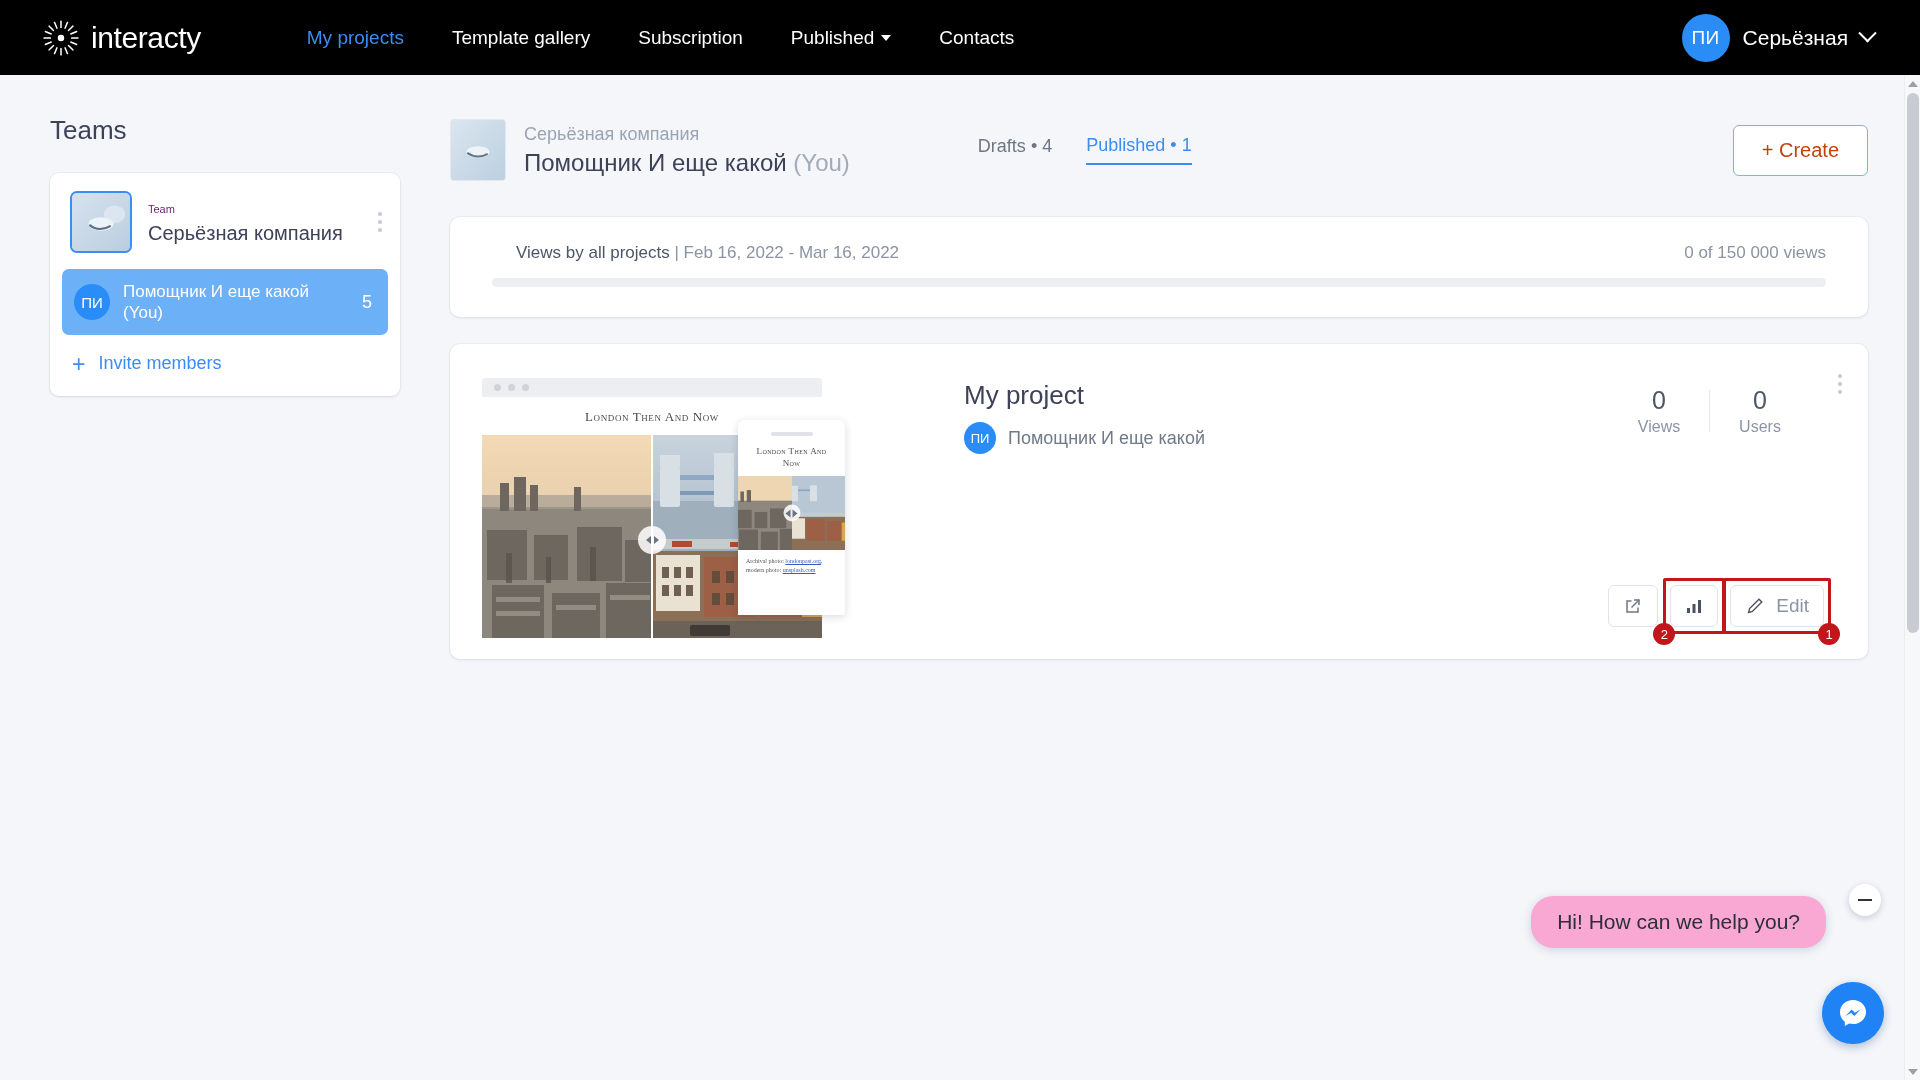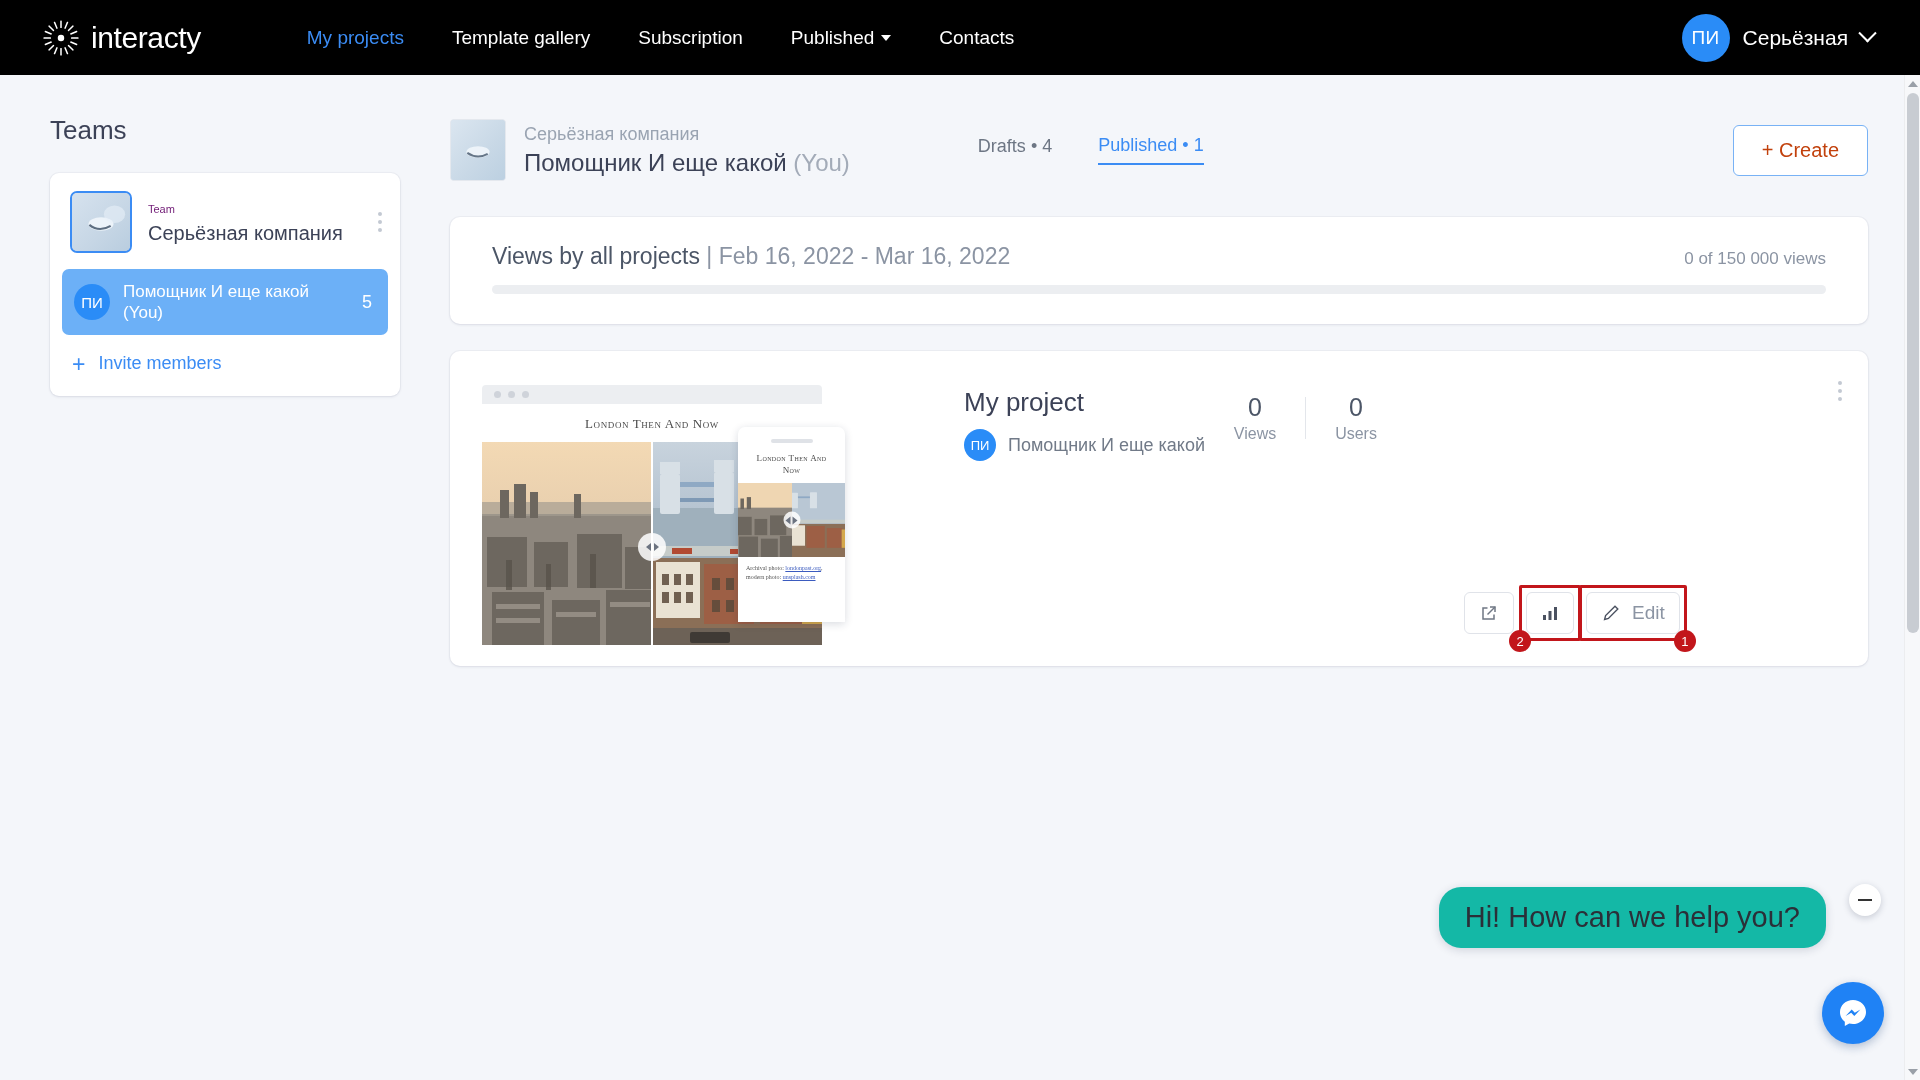--- a/index.html
+++ b/index.html
@@ -140,21 +140,21 @@
   .proj-header { display: flex; align-items: center; padding: 0 0 0 0; height: 70px; }
   .ph-thumb {
     width: 56px; height: 62px; border-radius: 4px;
     border: 1px solid #e4e8ee; overflow: hidden; flex: 0 0 auto; background: #cfdced;
   }
   .ph-thumb svg { display: block; width: 100%; height: 100%; }
   .ph-meta { margin-left: 18px; }
   .ph-team { color: #9aa4b2; font-size: 18px; line-height: 25px; }
   .ph-user { color: #3c4257; font-size: 24px; line-height: 32px; }
   .ph-user .you { color: #a3abb8; }
-  .ph-tabs { display: flex; align-items: center; gap: 46px; margin-left: 128px; }
+  .ph-tabs { display: flex; align-items: center; gap: 34px; margin-left: 128px; }
   .ph-tab { font-size: 18px; color: #6d7684; cursor: pointer; padding-bottom: 7px; white-space: nowrap; }
   .ph-tab.active { color: #3b8cf4; border-bottom: 2px solid #3b8cf4; }
   .ph-spacer { flex: 1; }
   .btn-create {
     border: 1px solid #78b2f5;
     color: #c2410c;
     background: #ffffff;
     border-radius: 6px;
     font-size: 20px;
     padding: 13px 28px;
@@ -162,21 +162,21 @@
     font-family: inherit;
   }
 
   .card {
     background: #ffffff;
     border-radius: 10px;
     box-shadow: 0 1px 3px rgba(22,33,74,.09), 0 0 0 1px rgba(22,33,74,.03);
   }
   .views-card { margin-top: 32px; padding: 26px 42px 30px 42px; }
   .views-row { display: flex; align-items: baseline; }
-  .views-label { font-size: 23px; color: #4c5667; }
+  .views-label { font-size: 17px; color: #4c5667; margin-left: 24px; }
   .views-label .dim { color: #8b94a3; }
   .views-spacer { flex: 1; }
   .views-count { font-size: 17px; color: #8b94a3; }
   .views-bar { margin-top: 15px; height: 9px; border-radius: 5px; background: #eceef1; width: 100%; }
 
   .project-card { margin-top: 27px; display: flex; height: 315px; overflow: hidden; position: relative; }
 
   .preview { width: 480px; flex: 0 0 480px; position: relative; padding: 34px 0 0 32px; }
   .browser {
     width: 340px; height: 260px; border-radius: 4px 4px 0 0;
@@ -224,21 +224,21 @@
     position: absolute; left: 50%; top: 50%; width: 17px; height: 17px;
     border-radius: 50%; background: rgba(255,255,255,.85); transform: translate(-50%,-50%);
     display: flex; align-items: center; justify-content: center; gap: 2px;
   }
   .phone-caption {
     font-family: "Liberation Serif", serif; font-size: 6px; line-height: 9px;
     color: #545454; padding: 7px 8px 0 8px;
   }
   .phone-caption u { color: #3b5bbf; }
 
-  .proj-body { flex: 1; padding: 34px 0 0 34px; min-width: 0; position: relative; display: flex; flex-direction: row; }
+  .proj-body { flex: 1; padding: 34px 0 0 34px; min-width: 0; position: relative; display: flex; flex-direction: column; }
   .proj-top { display: flex; align-items: flex-start; }
   .proj-name { font-size: 26px; color: #3c4257; font-weight: 400; line-height: 34px; }
   .proj-owner { display: flex; align-items: center; gap: 12px; margin-top: 10px; }
   .owner-avatar {
     width: 32px; height: 32px; border-radius: 50%; background: #2a8cf7;
     color: #fff; display: flex; align-items: center; justify-content: center; font-size: 13px;
   }
   .owner-name { font-size: 18px; color: #717a88; }
   .stats { display: flex; align-items: center; margin-left: auto; margin-right: 58px; padding-top: 6px; }
   .stat { width: 100px; text-align: center; }
@@ -267,23 +267,23 @@
     display: flex; align-items: center; justify-content: center;
     bottom: -18px; z-index: 5;
   }
   .badge-right { right: -16px; }
   .badge-left { left: -17px; }
 
   
   .chat-wrap { position: absolute; right: 36px; bottom: 36px; z-index: 40; }
   .chat-bubble {
     position: absolute; right: 58px; bottom: 96px;
-    background: #14b8a6; border-radius: 22px;
+    background: #f9a8d4; border-radius: 22px;
     box-shadow: 0 2px 10px rgba(20,30,60,.16);
-    padding: 14px 26px; font-size: 29px; color: #2b2f38; white-space: nowrap;
+    padding: 14px 26px; font-size: 21px; color: #2b2f38; white-space: nowrap;
   }
   .chat-min {
     position: absolute; right: 3px; bottom: 128px;
     width: 32px; height: 32px; border-radius: 50%; background: #fff;
     box-shadow: 0 2px 7px rgba(20,30,60,.20);
     display: flex; align-items: center; justify-content: center; cursor: pointer;
   }
   .chat-min span { display: block; width: 14px; height: 2px; background: #333; }
   .chat-fab {
     width: 62px; height: 62px; border-radius: 50%;

